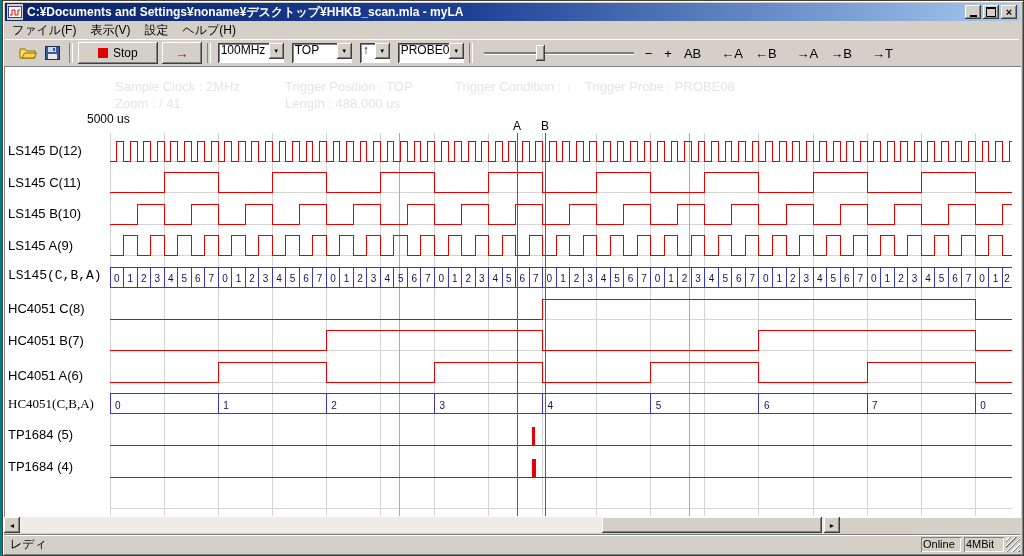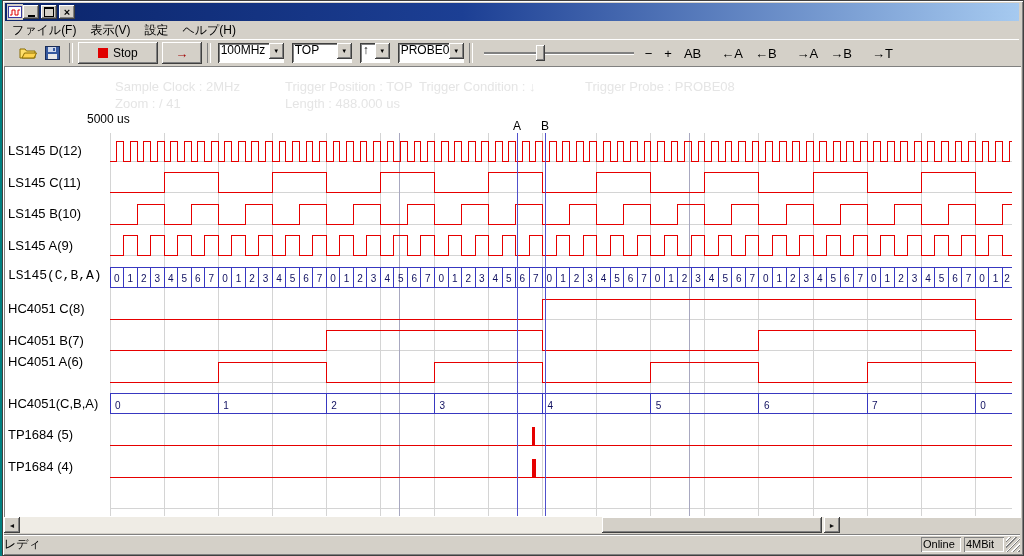--- a/index.html
+++ b/index.html
@@ -56,39 +56,40 @@
   .chan-label{position:absolute;left:8px;font-size:13px;color:#000;white-space:nowrap}
   #wave-svg{position:absolute;left:2px;top:120px}
 
   .hscroll{position:absolute;left:4px;top:517px;width:836px;height:16px;background:#efece5;display:flex}
   .sc-btn{width:16px;height:16px;flex:none;display:flex;align-items:center;justify-content:center;font-size:7px;color:#111}
   .sc-track{position:relative;flex:1}
   .sc-thumb{position:absolute;left:582px;top:0;width:220px;height:16px}
 
   .statusbar{position:absolute;left:4px;top:535px;width:1016px;height:17px;display:flex;align-items:center;
              font-size:12px;background:#d4d0c8;border-top:1px solid #fff;box-shadow:0 -1px 0 #808080}
-  .sb-main{flex:1;}
+  .sb-main{flex:1;padding-left:6px}
   .sb-pane{min-width:36px;height:15px;line-height:14px;padding:0 2px;margin-left:3px;font-size:11px;
            box-shadow:inset 1px 1px 0 #808080,inset -1px -1px 0 #fff}
   .sb-grip{width:14px;height:15px;margin-left:2px;
            background:repeating-linear-gradient(135deg,#d4d0c8 0 2px,#fff 2px 3px,#808080 3px 4px)}
 </style>
 </head>
 <body>
 
 <div class="window"></div>
 
 <div class="titlebar">
   <span class="app-icon">
     <svg width="16" height="16">
         <rect width="16" height="16" fill="#d4d0c8"></rect>
         <rect x="1.5" y="2.5" width="13" height="11" fill="#fff" stroke="#3a3aa0"></rect>
         <path d="M3,11 h2 v-5 h3 v5 h3 v-5 h2" stroke="#e00000" fill="none"></path>
       </svg>
   </span>
+  <span class="title-text">C:¥Documents and Settings¥noname¥デスクトップ¥HHKB_scan.mla - myLA</span>
   <span class="win-btns">
     <button class="win-btn r3d">
         <span class="glyph-min"></span>
       </button>
     <button class="win-btn r3d">
         <span class="glyph-max"></span>
       </button>
     <button class="win-btn r3d">
         <span class="glyph-close">×</span>
       </button>
@@ -164,21 +165,21 @@
     </span>
   <span id="jump-trig" class="btn-group gap">
       <button class="flat-btn">→T</button>
     </span>
 </div>
 
 <div class="client"></div>
 
 <span class="info t1" style="left:115px">Sample Clock : 2MHz</span>
 <span class="info t1" style="left:285px">Trigger Position : TOP</span>
-<span class="info t1" style="left:419px">Trigger Condition : ↓</span>
+<span class="info t1" style="left:455px">Trigger Condition : ↓</span>
 <span class="info t1" style="left:585px">Trigger Probe : PROBE08</span>
 <span class="info t2" style="left:115px">Zoom : /  41</span>
 <span class="info t2" style="left:285px">Length : 488.000 us</span>
 <span class="time-label">5000 us</span>
 
 <svg id="wave-svg" width="1012" height="397" shape-rendering="crispEdges">
     <line x1="108" y1="13" x2="108" y2="396" stroke="#d4d4d4" stroke-width="1"></line>
     <line x1="162.08" y1="13" x2="162.08" y2="396" stroke="#d4d4d4" stroke-width="1"></line>
     <line x1="216.16" y1="13" x2="216.16" y2="396" stroke="#d4d4d4" stroke-width="1"></line>
     <line x1="270.24" y1="13" x2="270.24" y2="396" stroke="#d4d4d4" stroke-width="1"></line>
@@ -319,16 +320,16 @@
   <span class="sb-grip"></span>
 </div>
 
 <div class="chan-label" style="top: 143px; text-align: center;">LS145 D(12)</div>
 <div class="chan-label" style="top: 175px;">LS145 C(11)</div>
 <div class="chan-label" style="top: 206px;">LS145 B(10)</div>
 <div class="chan-label" style="top: 238px;">LS145 A(9)</div>
 <div class="chan-label" style="top: 268px; font-family: Liberation Mono, monospace;">LS145(C,B,A)</div>
 <div class="chan-label" style="top: 301px;">HC4051 C(8)</div>
 <div class="chan-label" style="top: 333px;">HC4051 B(7)</div>
-<div class="chan-label" style="top: 354px;">HC4051 A(6)</div>
-<div class="chan-label" style="top: 396px;">HC4051(C,B,A)</div>
+<div class="chan-label" style="top: 368px;">HC4051 A(6)</div>
+<div class="chan-label" style="top: 396px; font-family: Liberation Serif, serif;">HC4051(C,B,A)</div>
 <div class="chan-label" style="top: 427px;">TP1684 (5)</div>
 <div class="chan-label" style="top: 459px;">TP1684 (4)</div>
 
 </body></html>

